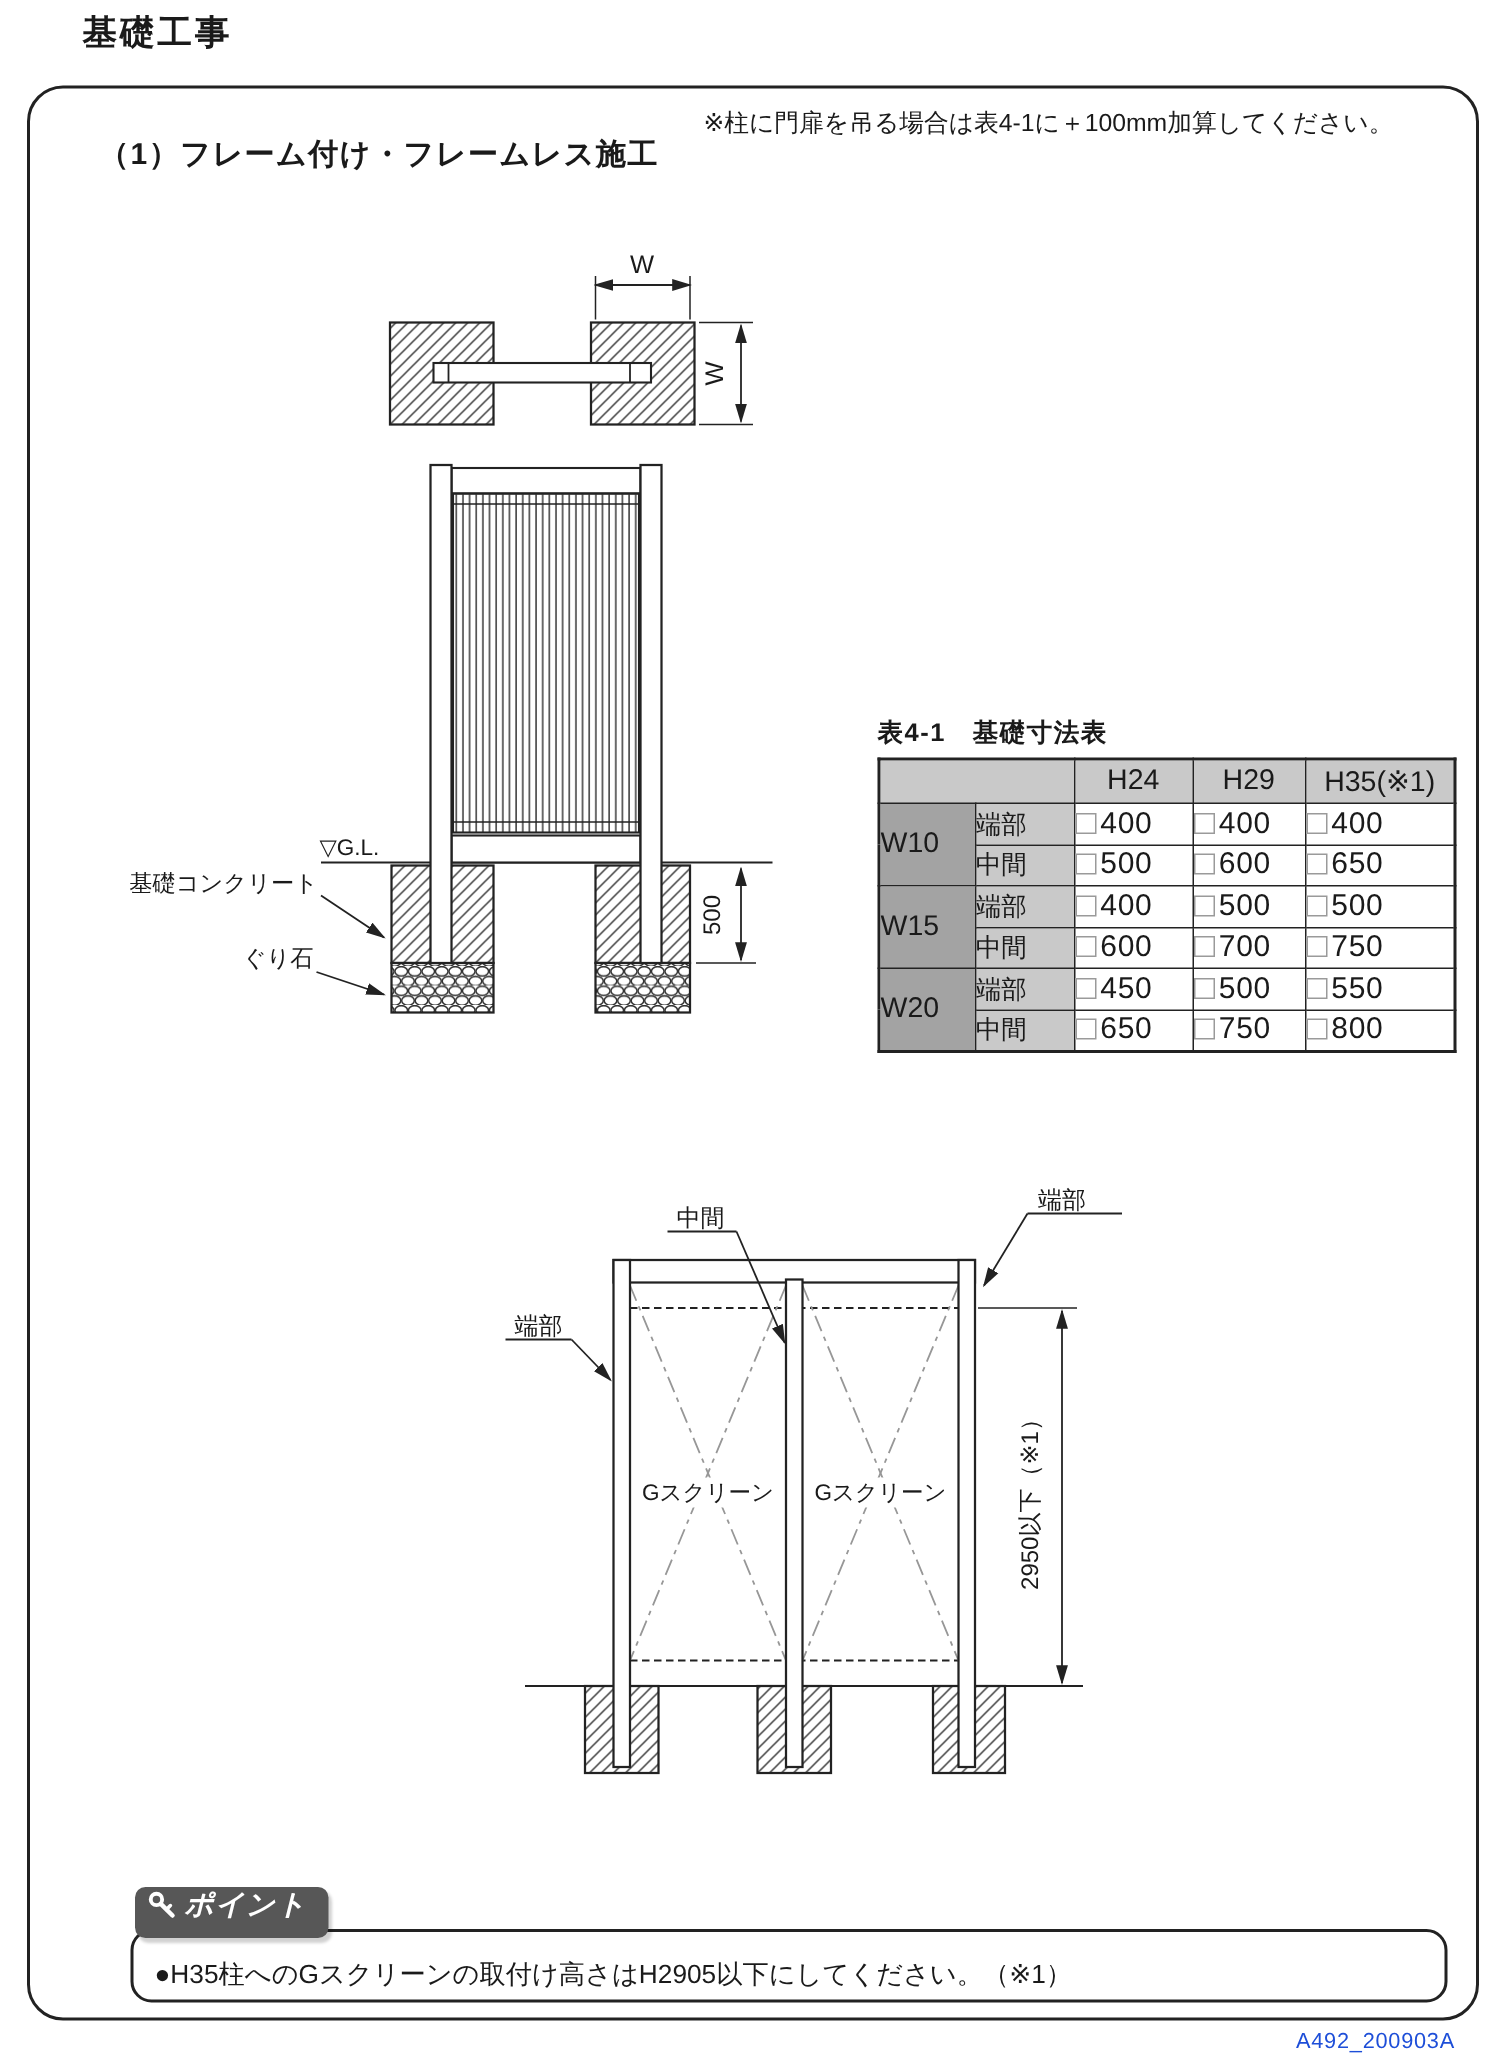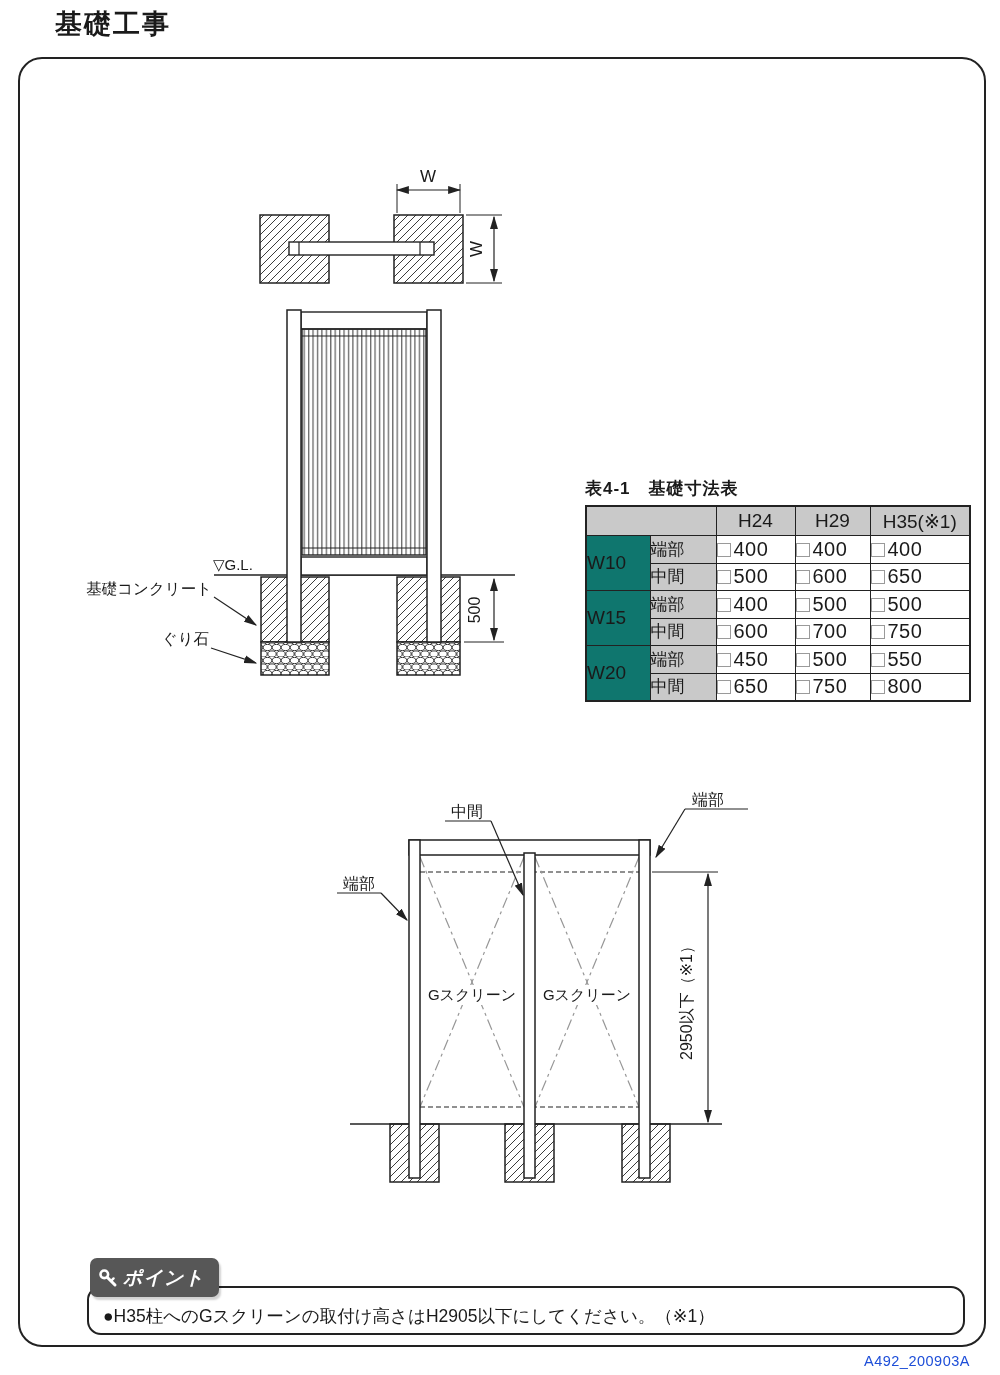--- a/index.html
+++ b/index.html
@@ -1,21 +1,21 @@
 <!DOCTYPE html>
 <html><head>
 <meta charset="utf-8">
 <style>
   html,body{margin:0;padding:0;}
   body{
     width:1000px;height:1375px;position:relative;background:#fff;overflow:hidden;
     font-family:"Liberation Sans","DejaVu Sans",sans-serif;color:#1a1a1a;
   }
   .page-title{
-    position:absolute;left:55px;top:6px;font-size:27px;font-weight:bold;letter-spacing:2px;
+    position:absolute;left:55px;top:6px;font-size:23px;font-weight:bold;letter-spacing:2px;
   }
   .frame{
     position:absolute;left:18px;top:57px;width:968px;height:1290px;
     border:2px solid #222;border-radius:24px;box-sizing:border-box;
   }
   .section-heading{
     position:absolute;left:46px;top:30px;font-size:20px;font-weight:bold;letter-spacing:1px;
   }
   .notes{
     position:absolute;left:449px;top:12px;width:515px;font-size:16.5px;line-height:22px;
@@ -33,55 +33,57 @@
   table.dim-table td,table.dim-table th{
     border:1.5px solid #222;padding:0;vertical-align:middle;
     overflow:hidden;white-space:nowrap;
   }
   table.dim-table tr.hdr td,table.dim-table tr.hdr th{height:28px;background:#c9c9c9;font-size:19px;font-weight:normal;}
   table.dim-table tr.data td{height:26.5px;}
   td.diag{
     background:
       linear-gradient(to bottom right,rgba(0,0,0,0) calc(50% - 0.8px),#222 calc(50% - 0.8px),#222 calc(50% + 0.8px),rgba(0,0,0,0) calc(50% + 0.8px)),#c9c9c9;
   }
-  td.grp{background:#0f766e;font-size:19px;}
+  td.grp{background:#a3a3a3;font-size:19px;}
   td.part{background:#c9c9c9;font-size:17px;}
   td.val{background:#fff;font-size:20px;letter-spacing:0.5px;}
   .sq{
     display:inline-block;width:12px;height:12px;border:1.5px solid #9a9a9a;
     margin-right:3px;vertical-align:-1px;background:#fff;
   }
 
   
   .point-badge{
-    position:absolute;left:70px;top:1199px;height:39px;z-index:3;
+    position:absolute;left:70px;top:1199px;height:23px;z-index:3;
     background:#575757;color:#fff;border-radius:7px;
-    display:inline-flex;align-items:center;gap:5px;padding:0 14px 0 8px;
+    display:inline-flex;align-items:center;gap:5px;padding:0 14px 11px 8px;
     font-size:19px;font-weight:bold;font-style:italic;letter-spacing:1px;
     box-shadow:2px 3px 2px rgba(0,0,0,0.18);
   }
   .point-box{
     position:absolute;left:67px;top:1227px;width:878px;height:49px;z-index:2;
     border:2.5px solid #222;border-radius:14px;box-sizing:border-box;background:#fff;
     display:flex;align-items:center;padding:10px 0 0 14px;font-size:17.5px;
   }
   .doc-code{
     position:absolute;right:30px;top:1353px;font-size:14.5px;color:#1d4ed8;letter-spacing:0.5px;
   }
   svg text{fill:#1a1a1a;}
 </style>
 </head>
 <body>
 
 <div class="page-title">基礎工事</div>
 
 <div class="frame">
 
+  <div class="section-heading">（1）フレーム付け・フレームレス施工</div>
 
   <div class="notes">
+    <div>※柱に門扉を吊る場合は表4-1に＋100mm加算してください。</div>
   </div>
 
   <svg class="diagram-svg" viewBox="0 0 968 1290">
     <defs>
       <pattern id="hatch" width="8" height="8" patternUnits="userSpaceOnUse">
         <path d="M0,8 L8,0 M-2,2 L2,-2 M6,10 L10,6" stroke="#3c3c3c" stroke-width="1" fill="none"></path>
       </pattern>
       <pattern id="gravel" width="18" height="13" patternUnits="userSpaceOnUse">
         <ellipse cx="4.5" cy="3.5" rx="4.2" ry="3.1" fill="#fff" stroke="#333" stroke-width="1"></ellipse>
         <ellipse cx="13.5" cy="3.5" rx="4.2" ry="3.1" fill="#fff" stroke="#333" stroke-width="1"></ellipse>

